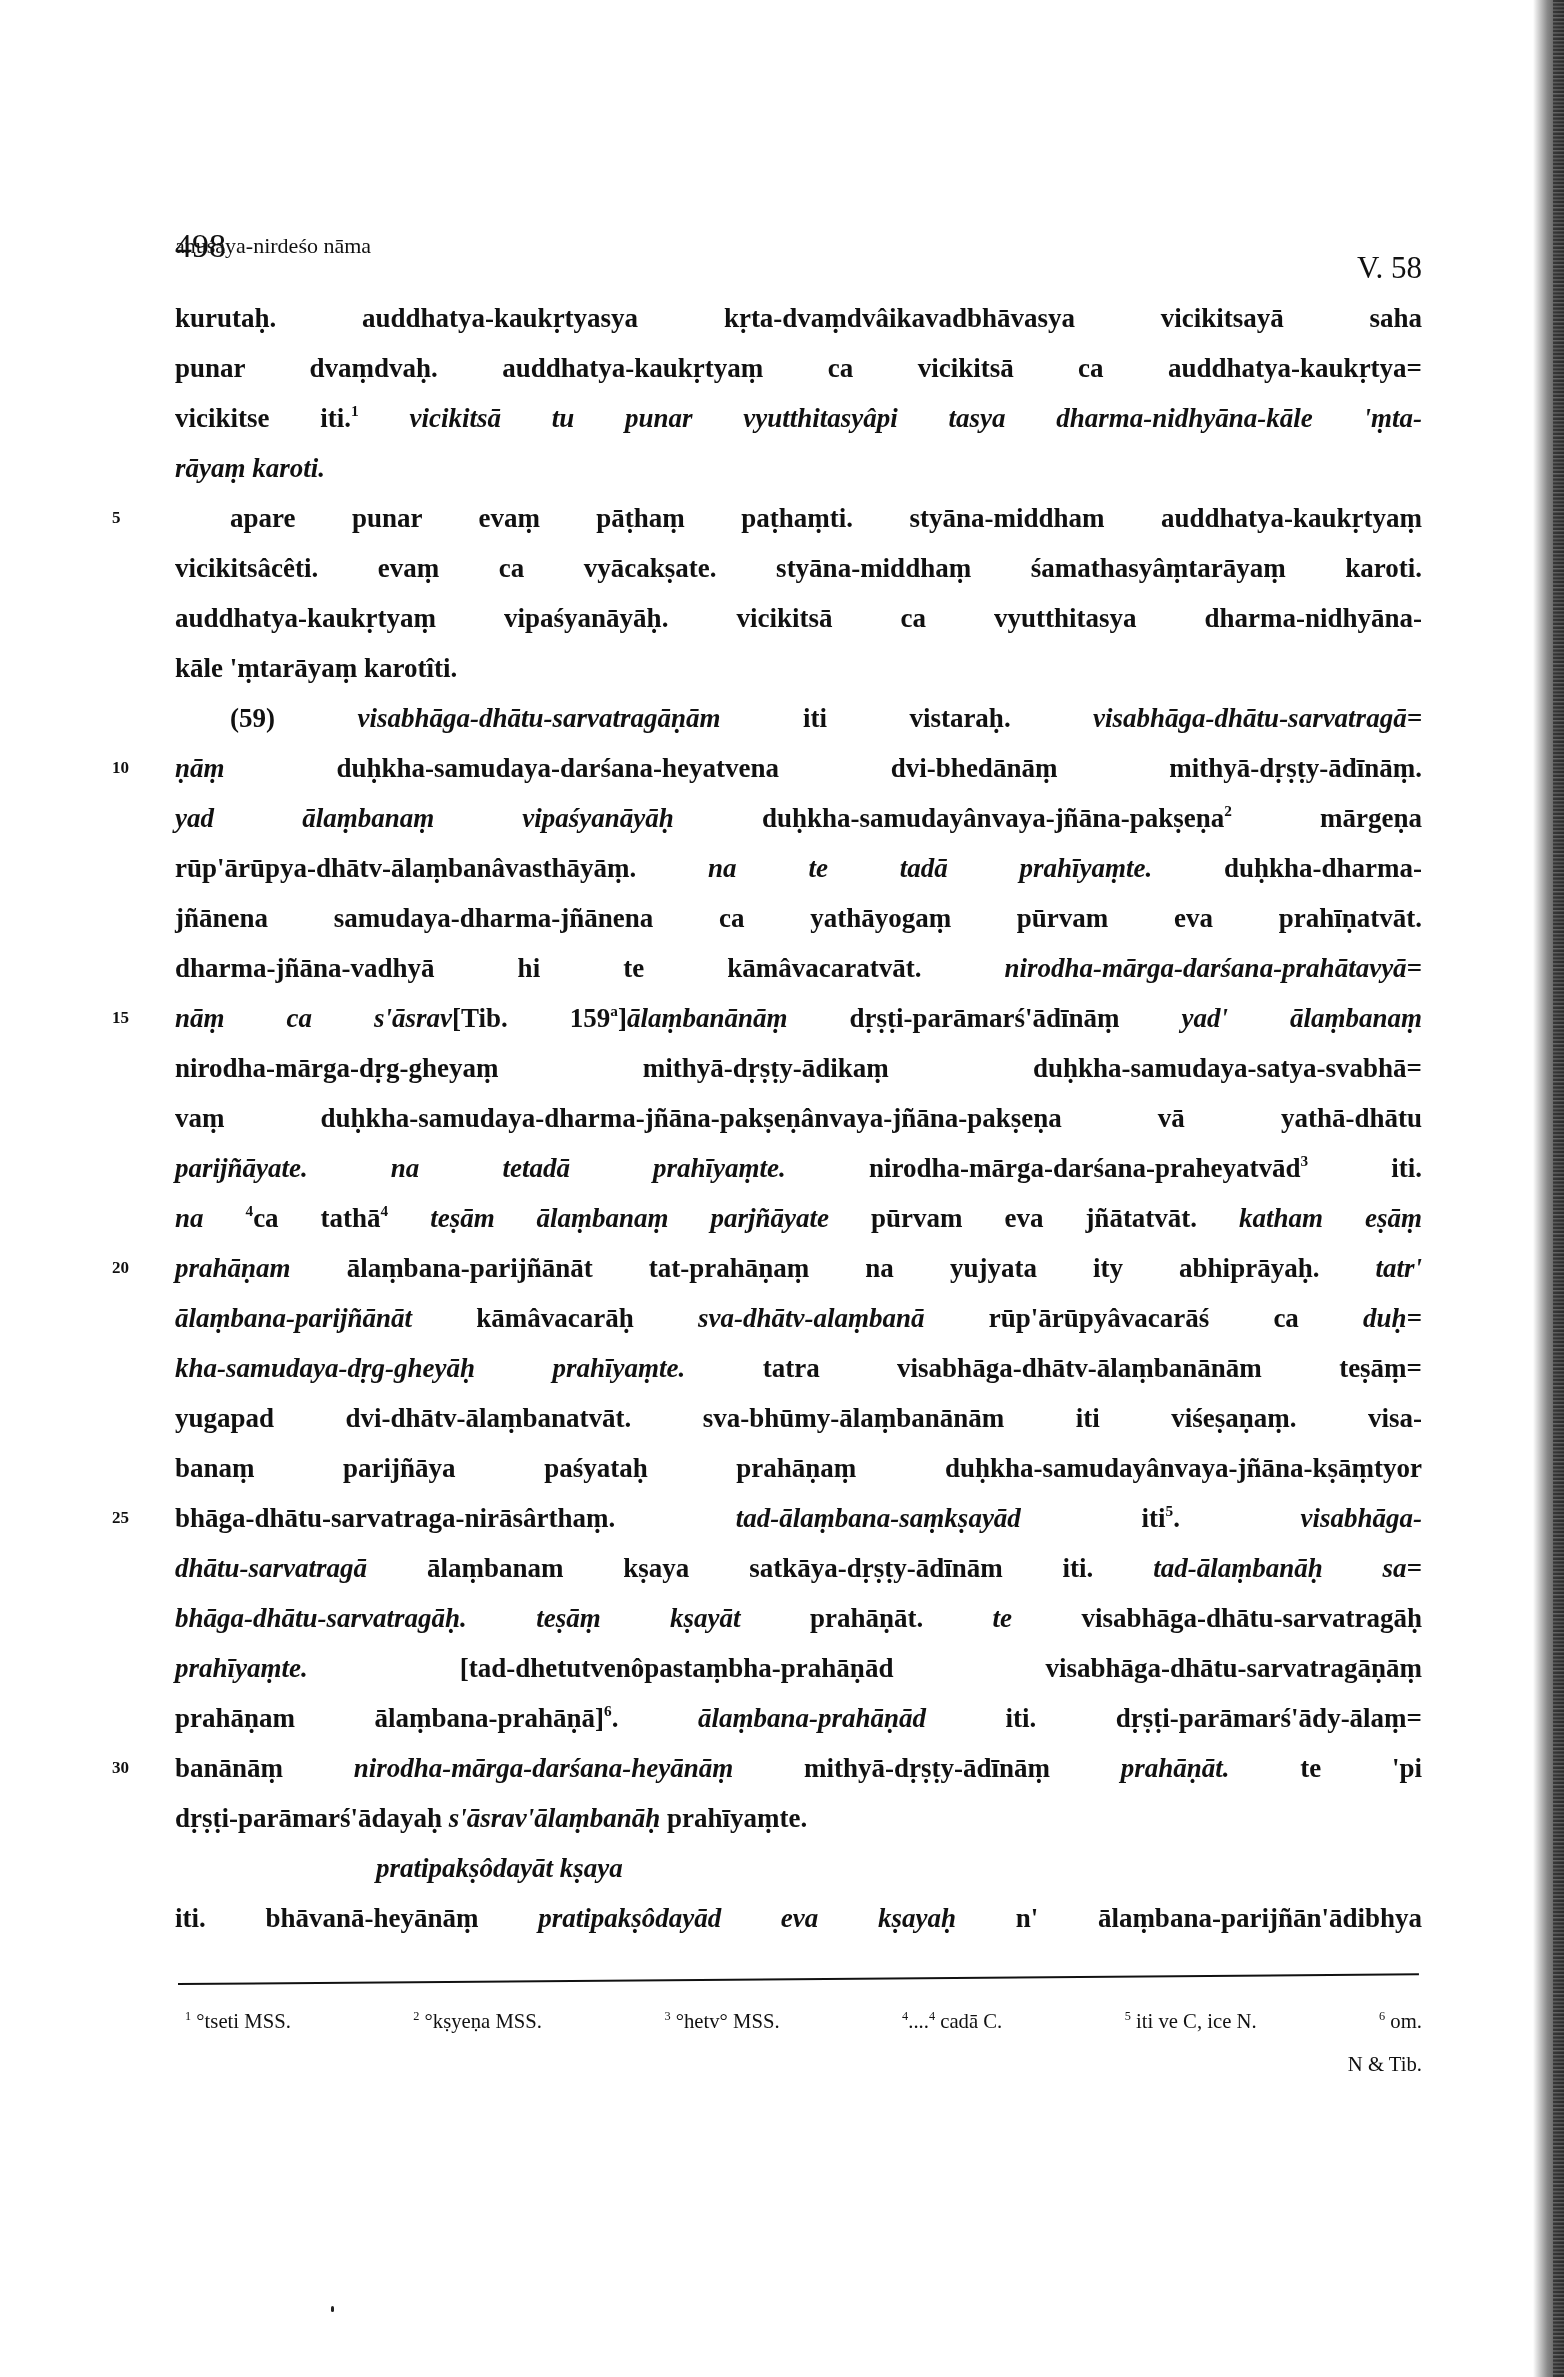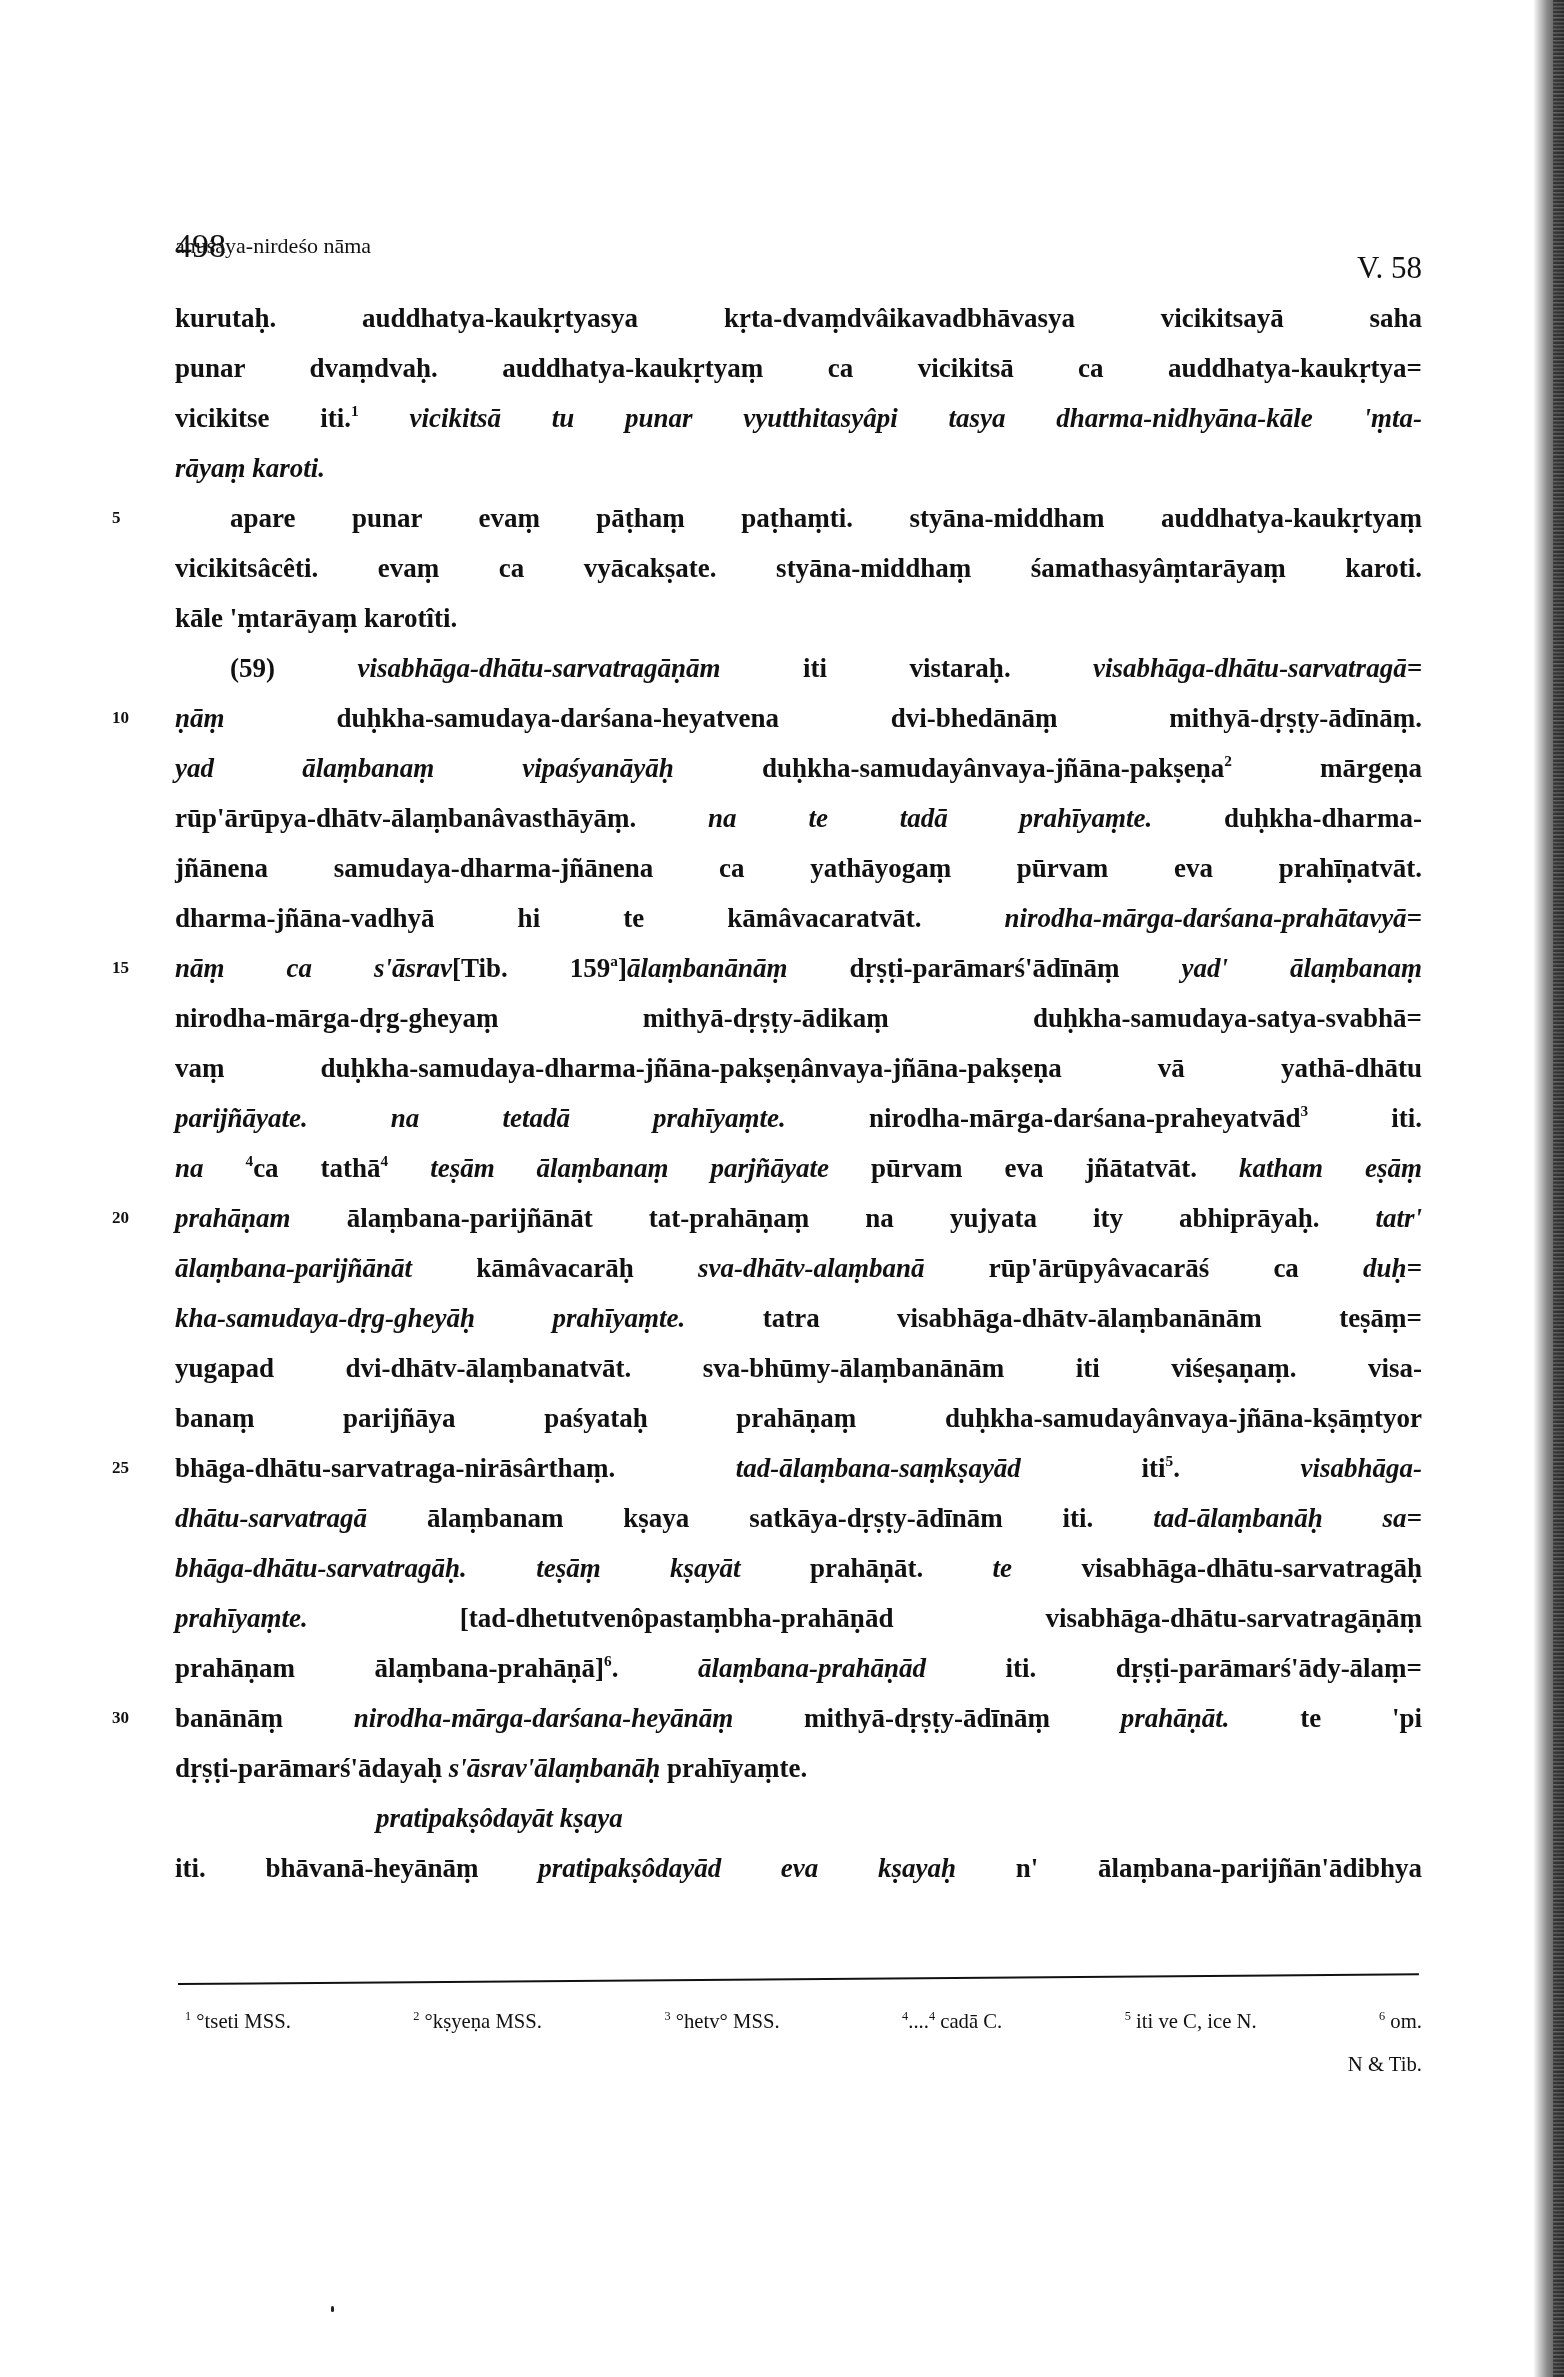--- a/index.html
+++ b/index.html
@@ -58,20 +58,21 @@
     <span class="section-ref">V. 58</span>
   </div>
 
   <div class="body" id="body-text">
       <div class="line "><span>kurutaḥ.  auddhatya-kaukṛtyasya  kṛta-dvaṃdvâikavadbhāvasya  vicikitsayā  saha</span></div>
       <div class="line "><span>punar  dvaṃdvaḥ.  auddhatya-kaukṛtyaṃ  ca  vicikitsā  ca  auddhatya-kaukṛtya=</span></div>
       <div class="line "><span>vicikitse iti.</span><sup>1</sup><span>  </span><span class="it">vicikitsā tu punar vyutthitasyâpi tasya dharma-nidhyāna-kāle 'ṃta-</span></div>
       <div class="line last"><span class="it">rāyaṃ karoti.</span></div>
       <div class="line indent"><span class="line-no">5</span><span>apare punar evaṃ pāṭhaṃ paṭhaṃti.   styāna-middham auddhatya-kaukṛtyaṃ</span></div>
       <div class="line "><span>vicikitsâcêti.  evaṃ ca vyācakṣate.  styāna-middhaṃ śamathasyâṃtarāyaṃ karoti.</span></div>
+      <div class="line "><span>auddhatya-kaukṛtyaṃ vipaśyanāyāḥ.  vicikitsā ca vyutthitasya dharma-nidhyāna-</span></div>
       <div class="line last"><span>kāle 'ṃtarāyaṃ karotîti.</span></div>
       <div class="line indent"><span>(59) </span><span class="it">visabhāga-dhātu-sarvatragāṇām</span><span> iti vistaraḥ.  </span><span class="it">visabhāga-dhātu-sarvatragā=</span></div>
       <div class="line "><span class="line-no">10</span><span class="it">ṇāṃ</span><span>  duḥkha-samudaya-darśana-heyatvena  dvi-bhedānāṃ  mithyā-dṛṣṭy-ādīnāṃ.</span></div>
       <div class="line "><span class="it">yad  ālaṃbanaṃ  vipaśyanāyāḥ</span><span>  duḥkha-samudayânvaya-jñāna-pakṣeṇa</span><sup>2</sup><span>  mārgeṇa</span></div>
       <div class="line "><span>rūp'ārūpya-dhātv-ālaṃbanâvasthāyāṃ.  </span><span class="it">na te tadā prahīyaṃte.</span><span>  duḥkha-dharma-</span></div>
       <div class="line "><span>jñānena  samudaya-dharma-jñānena  ca  yathāyogaṃ  pūrvam  eva  prahīṇatvāt.</span></div>
       <div class="line "><span>dharma-jñāna-vadhyā hi te kāmâvacaratvāt.  </span><span class="it">nirodha-mārga-darśana-prahātavyā=</span></div>
       <div class="line "><span class="line-no">15</span><span class="it">nāṃ ca s'āsrav</span><span>[Tib. 159</span><sup>a</sup><span>]</span><span class="it">ālaṃbanānāṃ</span><span> dṛṣṭi-parāmarś'ādīnāṃ </span><span class="it">yad'  ālaṃbanaṃ</span></div>
       <div class="line "><span>nirodha-mārga-dṛg-gheyaṃ  mithyā-dṛṣṭy-ādikaṃ duḥkha-samudaya-satya-svabhā=</span></div>
       <div class="line "><span>vaṃ duḥkha-samudaya-dharma-jñāna-pakṣeṇânvaya-jñāna-pakṣeṇa vā yathā-dhātu</span></div>

